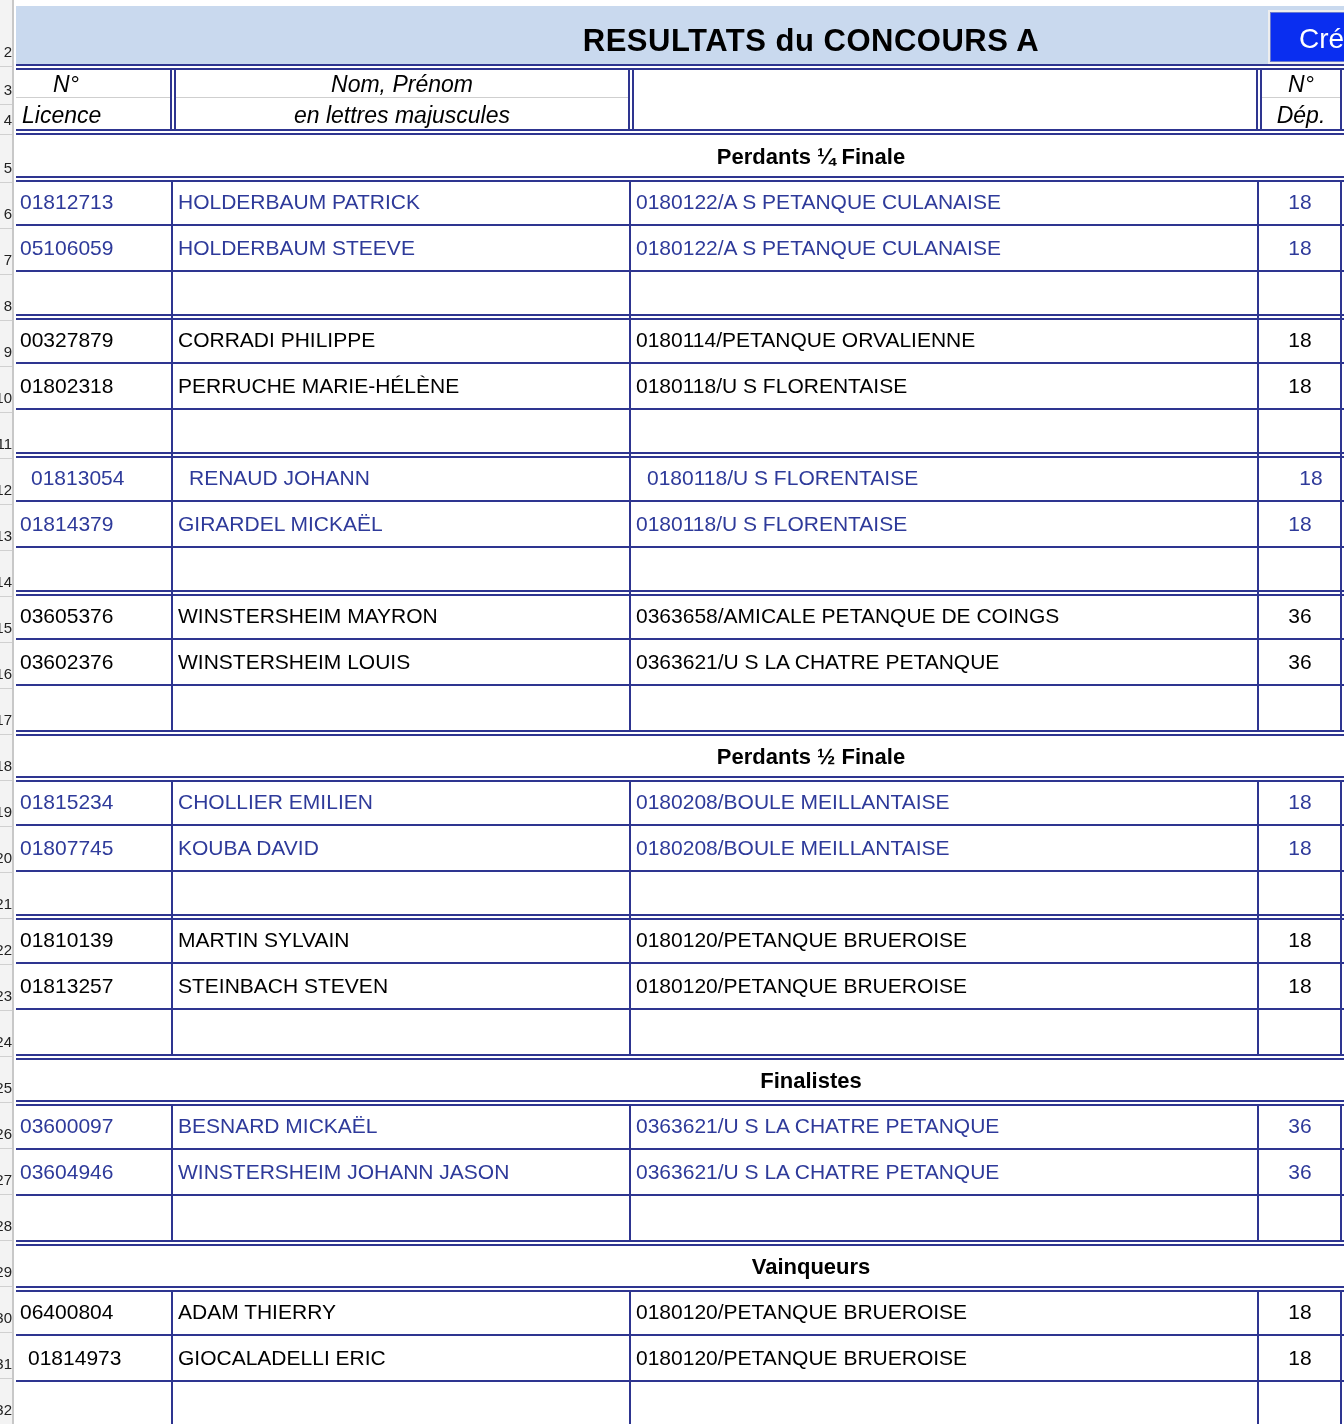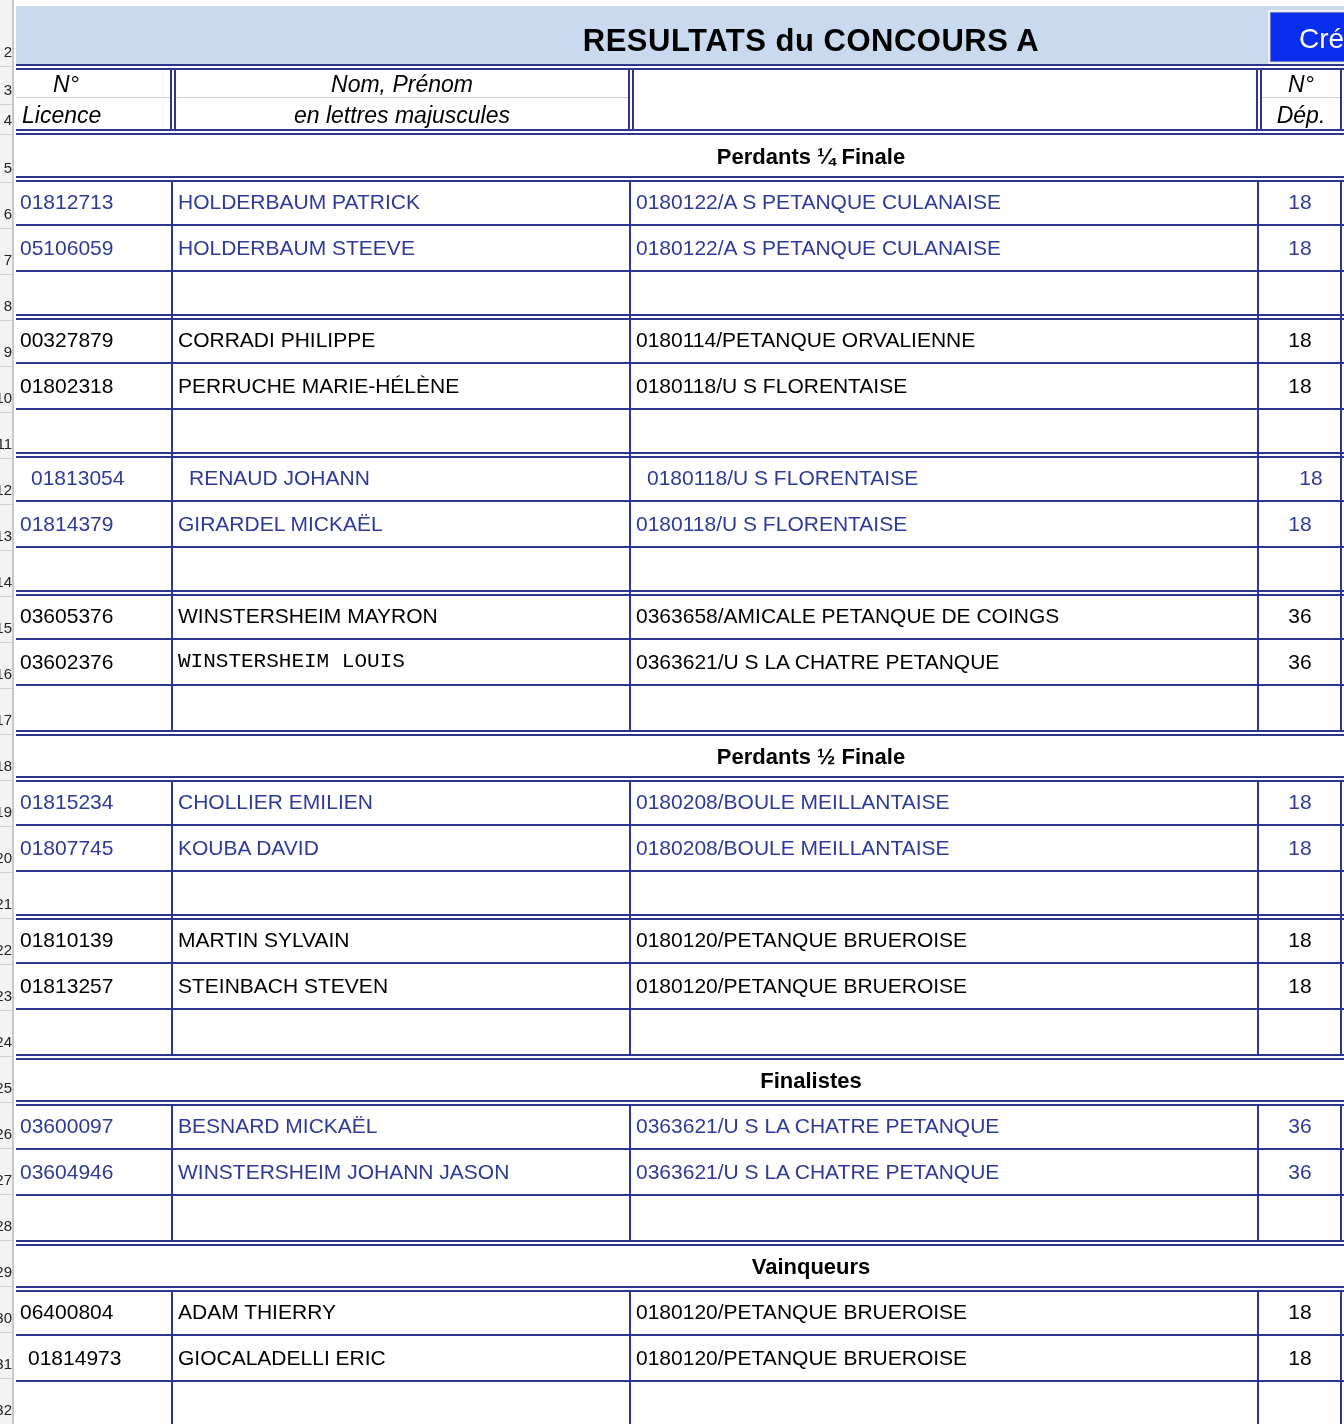--- a/index.html
+++ b/index.html
@@ -201,21 +201,21 @@
       <div class="hline" style="top: 594px;"></div>
       <div style="position: absolute; left: 0px; top: 594px; width: 1328px; height: 46px;">
         <div class="cell black" style="left: 4px; top: 10px;">03605376</div>
         <div class="cell black" style="left: 162px; top: 10px;">WINSTERSHEIM MAYRON</div>
         <div class="cell black" style="left: 620px; top: 10px;">0363658/AMICALE PETANQUE DE COINGS</div>
         <div class="cell black dep" style="left: 1244px; top: 10px;">36</div>
       </div>
       <div class="hline" style="top: 638px;"></div>
       <div style="position: absolute; left: 0px; top: 640px; width: 1328px; height: 52px;">
         <div class="cell black" style="left: 4px; top: 10px;">03602376</div>
-        <div class="cell black" style="left: 162px; top: 10px; font-family: Liberation Mono, monospace;">WINSTERSHEIM LOUIS</div>
+        <div class="cell black" style="left: 162px; top: 10px;">WINSTERSHEIM LOUIS</div>
         <div class="cell black" style="left: 620px; top: 10px;">0363621/U S  LA CHATRE PETANQUE</div>
         <div class="cell black dep" style="left: 1244px; top: 10px;">36</div>
       </div>
       <div class="hline" style="top: 684px;"></div>
       <div style="position: absolute; left: 0px; top: 686px; width: 1328px; height: 46px;"></div>
       <div class="vline" style="left: 155px; top: 594px; height: 138px;"></div>
       <div class="vline" style="left: 613px; top: 594px; height: 138px;"></div>
       <div class="vline" style="left: 1241px; top: 594px; height: 138px;"></div>
       <div class="vline" style="left: 1324px; top: 594px; height: 138px;"></div>
       <div class="hline" style="top: 730px;"></div>

